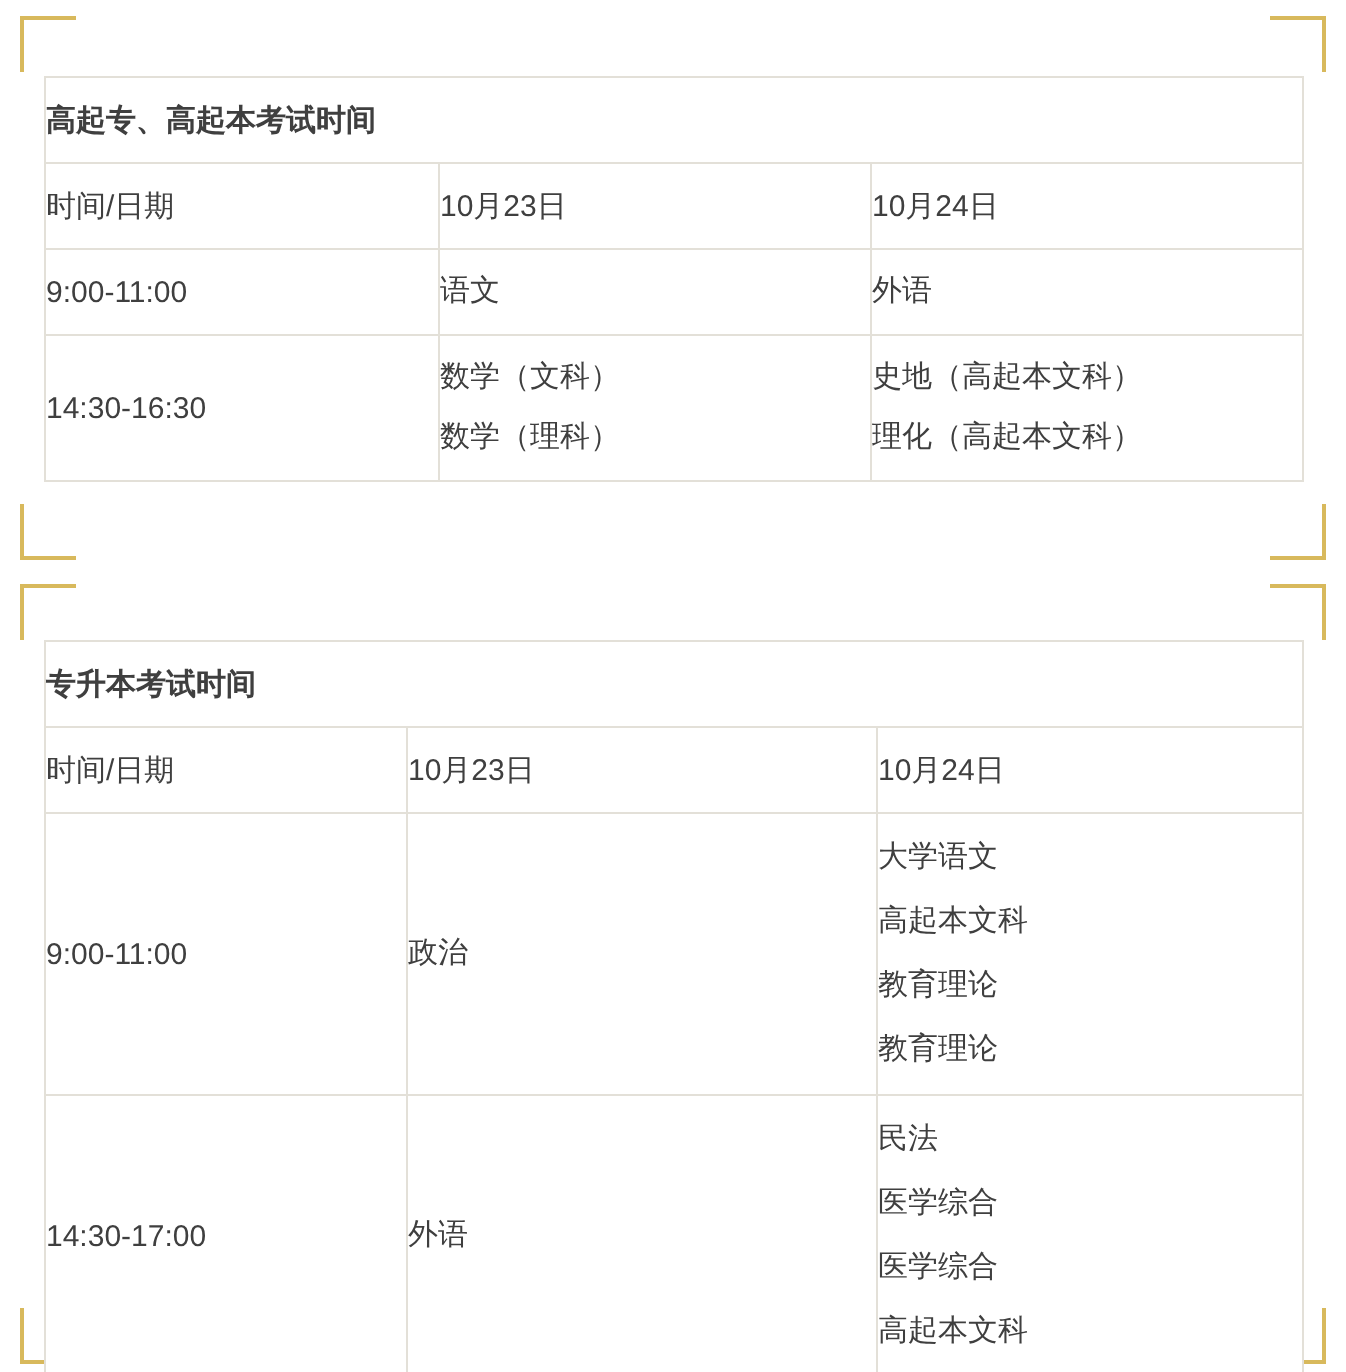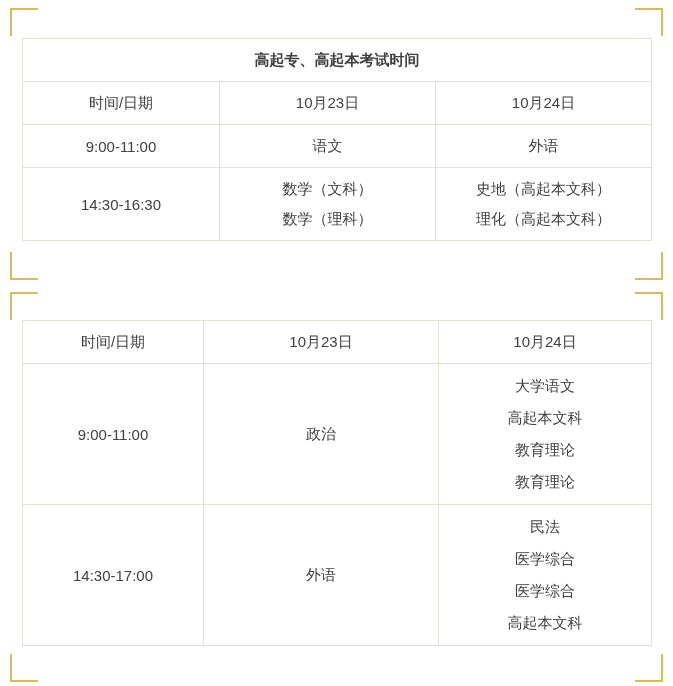--- a/index.html
+++ b/index.html
@@ -46,21 +46,20 @@
   .corner.bl { bottom: 0; left: 0; border-bottom-width: 2px; border-left-width: 2px; }
   .corner.br { bottom: 0; right: 0; border-bottom-width: 2px; border-right-width: 2px; }
 
   table.sched {
     border-collapse: collapse;
     table-layout: fixed;
     background: #fff;
   }
   table.sched td {
     border: 1px solid #e3e0d8;
-    text-align: center;
     vertical-align: middle;
     font-size: 15px;
     color: #3f3f3f;
     padding: 0;
   }
   .title-cell {
     font-weight: bold;
     font-size: 15px;
     color: #2f2f2f;
     height: 42px;
@@ -155,20 +154,23 @@
     <span class="corner br"></span>
 
     <table class="sched t2">
       <colgroup>
         <col class="c1">
           <col class="c2">
           <col class="c3">
       </colgroup>
       <tbody>
         <tr>
+          <td class="title-cell" colspan="3">专升本考试时间</td>
+        </tr>
+        <tr>
           <td>时间/日期</td>
           <td>10月23日</td>
           <td>10月24日</td>
         </tr>
         <tr class="row-big">
           <td>9:00-11:00</td>
           <td>
             <span class="sub-line">政治</span>
           </td>
           <td class="list-cell">

